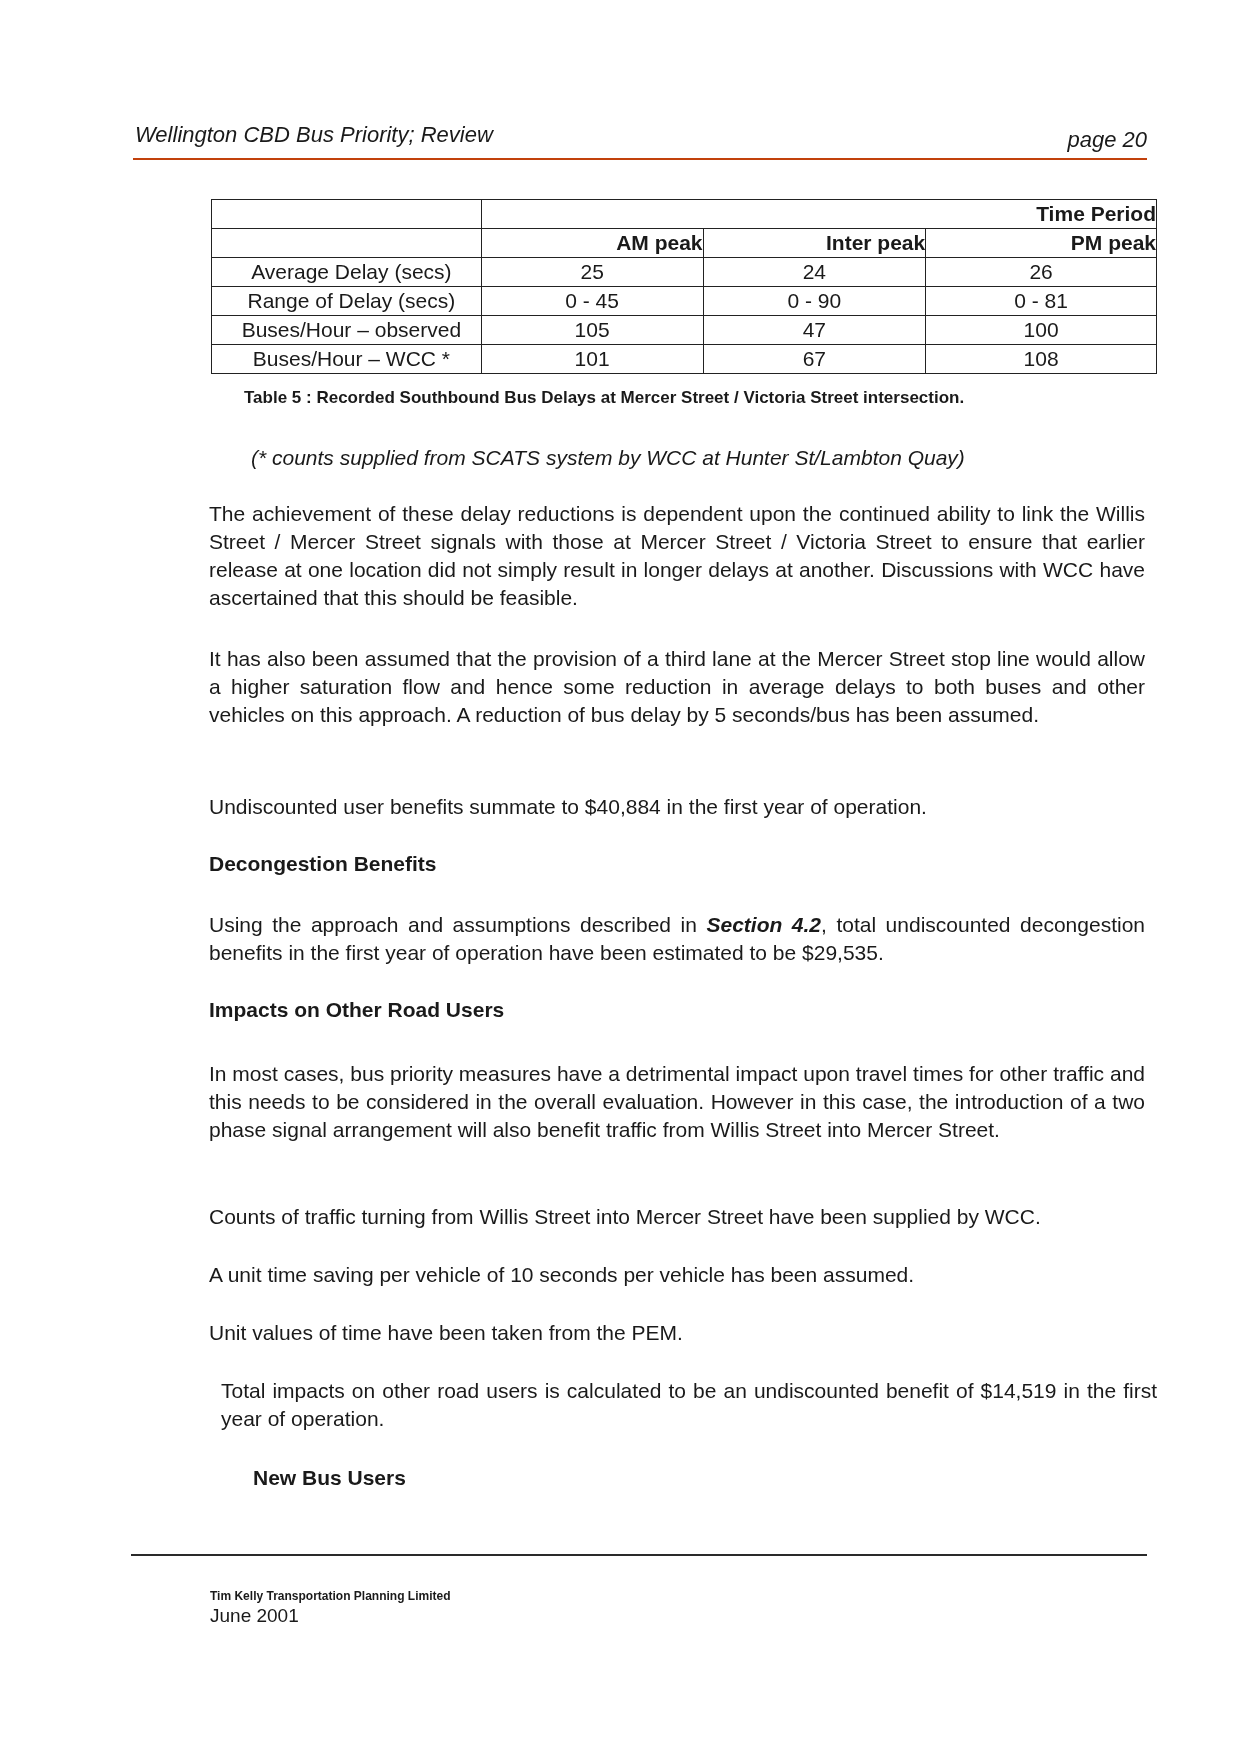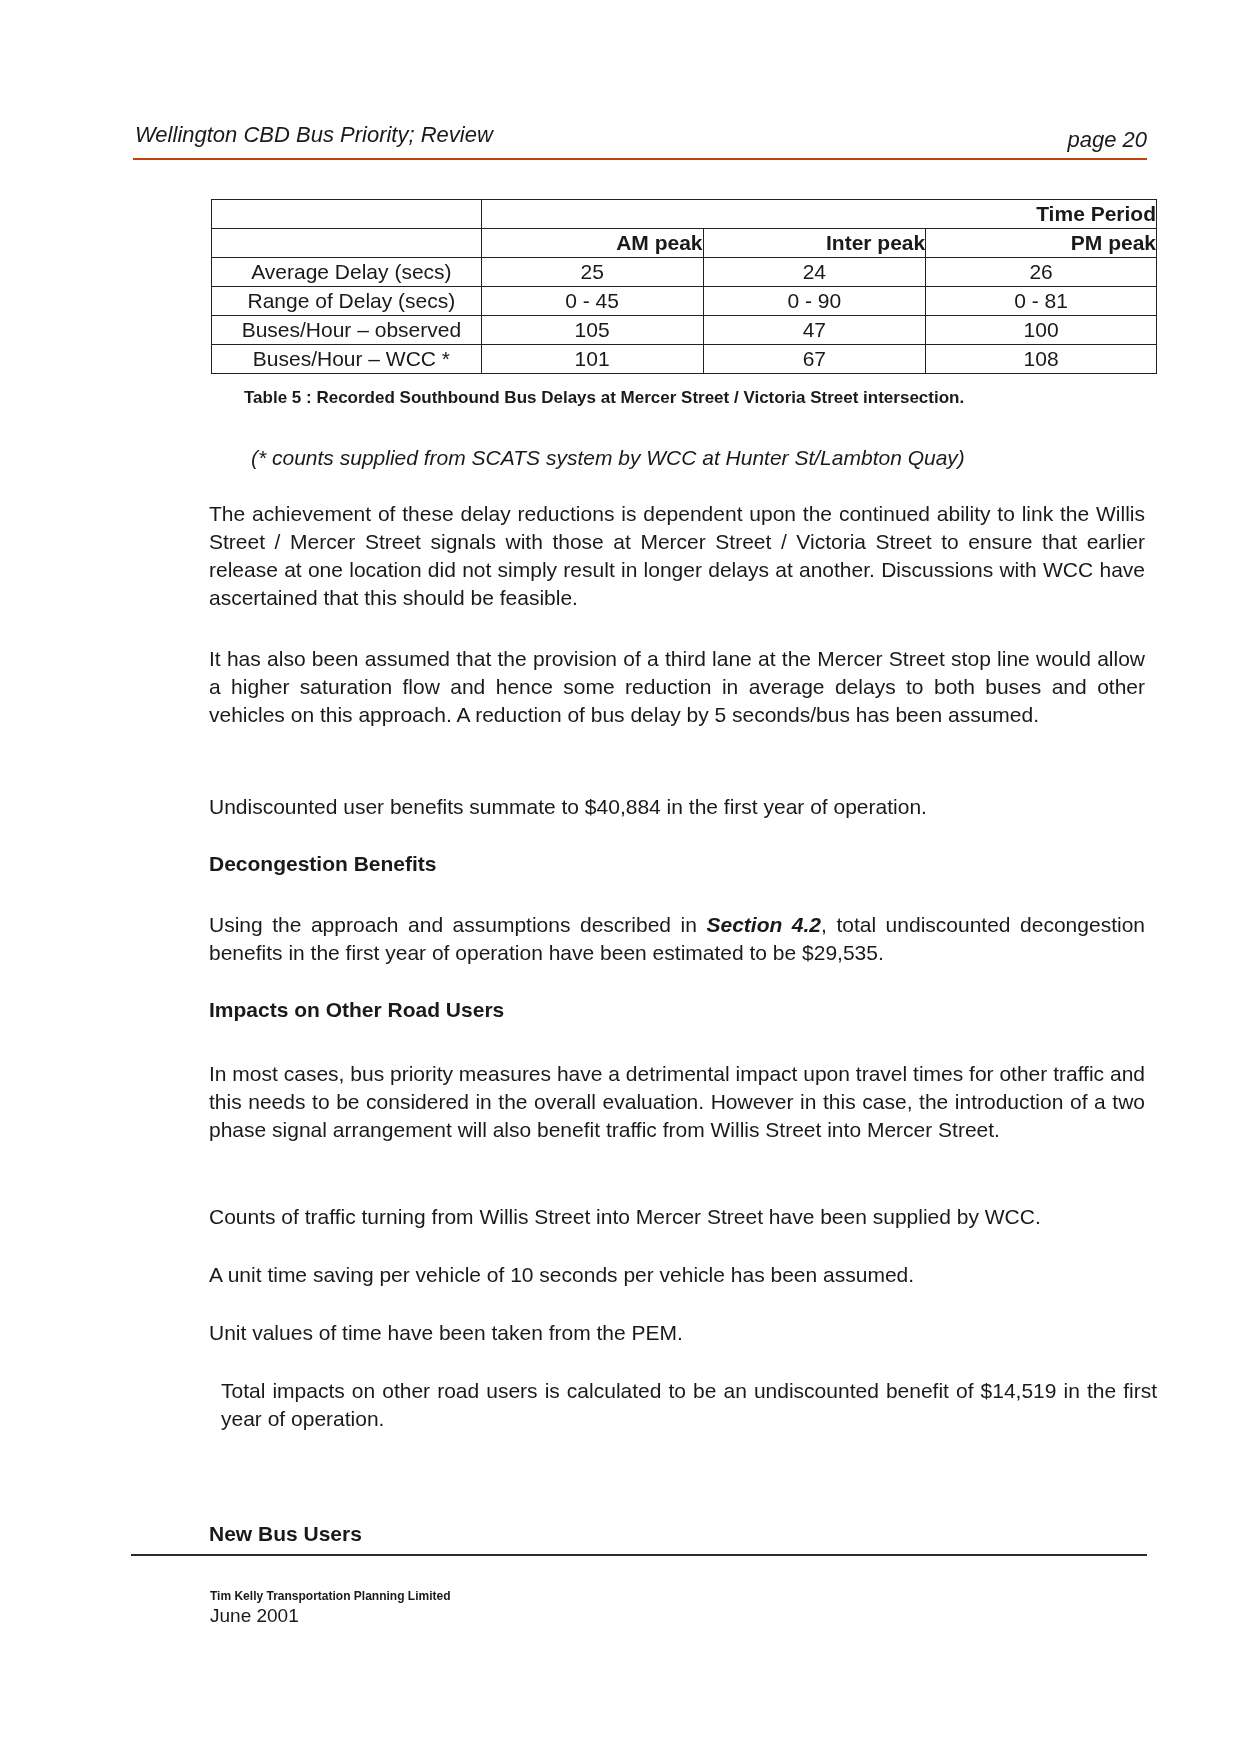--- a/index.html
+++ b/index.html
@@ -123,17 +123,17 @@
 <div class="heading" style="top:852px;">Decongestion Benefits</div>
 <div class="para" style="top:911px;"><span>Using the approach and assumptions described in </span><b><i>Section 4.2</i></b><span>, total undiscounted decongestion benefits in the first year of operation have been estimated to be $29,535.</span></div>
 
 <div class="heading" style="top:998px;">Impacts on Other Road Users</div>
 <div class="para" style="top:1060px;">In most cases, bus priority measures have a detrimental impact upon travel times for other traffic and this needs to be considered in the overall evaluation. However in this case, the introduction of a two phase signal arrangement will also benefit traffic from Willis Street into Mercer Street.</div>
 <div class="para" style="top:1203px;">Counts of traffic turning from Willis Street into Mercer Street have been supplied by WCC.</div>
 <div class="para" style="top:1261px;">A unit time saving per vehicle of 10 seconds per vehicle has been assumed.</div>
 <div class="para" style="top:1319px;">Unit values of time have been taken from the PEM.</div>
 <div class="para" style="top:1377px;margin-left:12px;">Total impacts on other road users is calculated to be an undiscounted benefit of $14,519 in the first year of operation.</div>
 
-<div class="heading" style="top:1522px;">New Bus Users</div>
+<div class="heading" style="top:1466px;margin-left:44px;">New Bus Users</div>
 
 <div class="footer-rule"></div>
 <div class="footer-org">Tim Kelly Transportation Planning Limited</div>
 <div class="footer-date">June 2001</div>
 
 </body></html>

